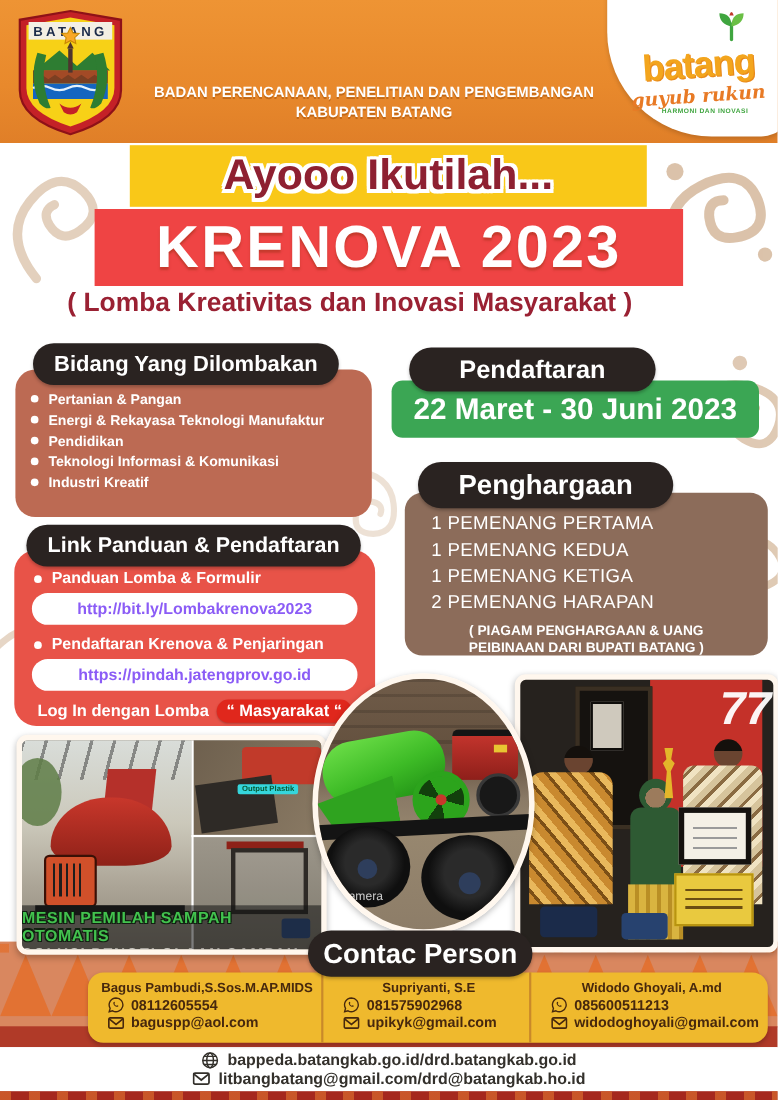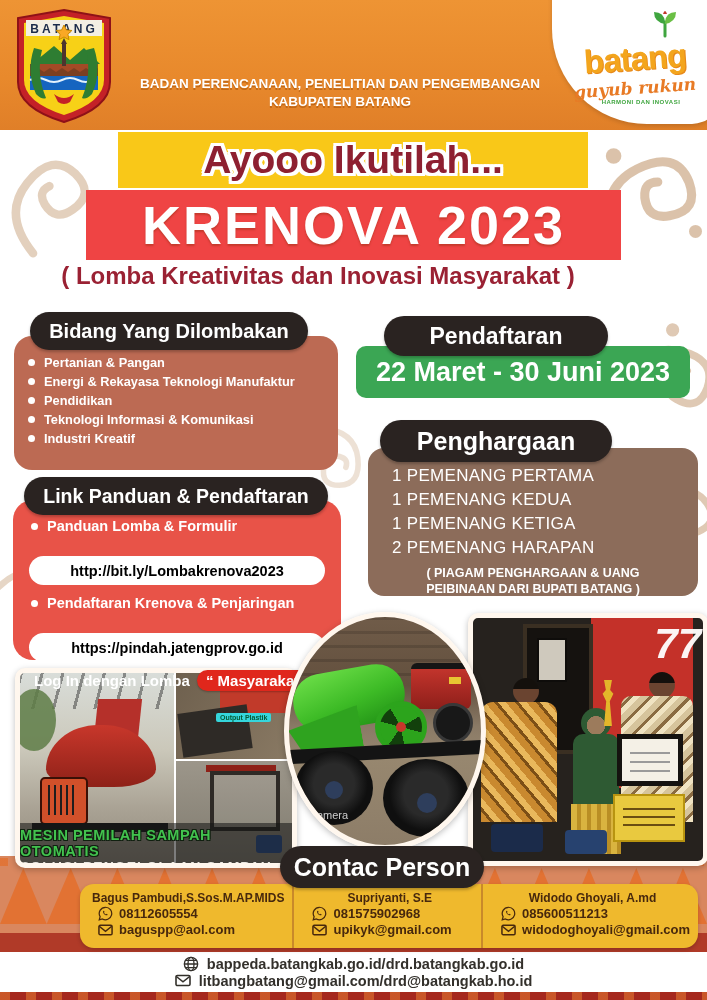--- a/index.html
+++ b/index.html
@@ -35,32 +35,32 @@
   .hero-subtitle{left:0;top:262px;width:636px;text-align:center;font-size:24px;font-weight:800;color:#9A2133;
     text-shadow:-2px -2px 0 #fff,2px -2px 0 #fff,-2px 2px 0 #fff,2px 2px 0 #fff,0 -2px 0 #fff,0 2px 0 #fff,-2px 0 0 #fff,2px 0 0 #fff;}
 
   
   .pill{background:#2A2321;border-radius:22px;color:#fff;font-weight:bold;z-index:5;box-shadow:0 2px 3px rgba(0,0,0,.25);}
   .bidang-pill{left:30px;top:312px;width:278px;height:38px;font-size:20px;}
   .bidang-box{left:14px;top:336px;width:324px;height:134px;border-radius:18px;background:#BC6A53;z-index:4;padding-top:17px;box-sizing:border-box;}
   .bidang-item{display:flex;align-items:center;padding-left:14px;height:19px;color:#fff;font-size:12.8px;font-weight:bold;white-space:nowrap;}
   .dot{width:7px;height:7px;border-radius:50%;background:#fff;margin-right:9px;flex:0 0 auto;}
 
-  .pendaftaran-pill{left:384px;top:316px;width:224px;height:40px;font-size:23px;}
+  .pendaftaran-pill{left:372px;top:316px;width:224px;height:40px;font-size:23px;}
   .pendaftaran-box{left:356px;top:346px;width:334px;height:52px;border-radius:10px;background:#3BA654;z-index:4;color:#fff;font-size:27px;font-weight:800;}
 
   .penghargaan-pill{left:380px;top:420px;width:232px;height:42px;font-size:25px;}
   .penghargaan-box{left:368px;top:448px;width:330px;height:148px;border-radius:16px;background:#8C6C5A;z-index:4;box-sizing:border-box;padding:16px 0 0 24px;}
   .award-item{color:#fff;font-size:17px;font-weight:400;line-height:24px;letter-spacing:.3px;}
   .award-note{margin-top:5px;width:282px;text-align:center;color:#fff;font-size:12.5px;font-weight:bold;line-height:16px;}
 
   .link-pill{left:24px;top:477px;width:304px;height:38px;font-size:19.5px;}
   .link-box{left:13px;top:500px;width:328px;height:160px;border-radius:20px;background:#E85348;z-index:3;box-sizing:border-box;padding-top:16px;}
   .link-label{display:flex;align-items:center;padding-left:18px;color:#fff;font-size:14.5px;font-weight:800;height:20px;white-space:nowrap;}
-  .url-pill{margin:20px auto 8px auto;width:296px;height:29px;background:#fff;border-radius:15px;color:#000000;font-size:14.5px;font-weight:800;}
+  .url-pill{margin:3px auto 8px auto;width:296px;height:29px;background:#fff;border-radius:15px;color:#8b5cf6;font-size:14.5px;font-weight:800;}
   .login-row{display:flex;align-items:center;justify-content:center;margin-top:4px;gap:7px;}
   .login-prefix{color:#fff;font-size:15px;font-weight:800;}
   .login-badge{background:#E0271C;border-radius:13px;padding:2px 9px;color:#fff;font-size:15px;font-weight:800;box-shadow:0 1px 2px rgba(0,0,0,.25);}
 
   
   .photo{border:5px solid #FFF7EE;box-shadow:0 2px 6px rgba(0,0,0,.25);overflow:hidden;}
   .photo-left{left:15px;top:668px;width:272px;height:190px;border-radius:10px;z-index:2;background:#9A948A;}
   .lp-main{left:0;top:0;width:154px;height:190px;background:linear-gradient(180deg,#D9DDD9 0%,#CBC8BA 40%,#ABA496 70%,#8F887A 100%);}
   .lp-roof{left:0;top:0;width:154px;height:36px;background:repeating-linear-gradient(105deg,rgba(55,55,55,.5) 0 3px,transparent 3px 20px);}
   .lp-tree{left:-8px;top:16px;width:44px;height:62px;border-radius:50%;background:#5E7D46;opacity:.85;}

